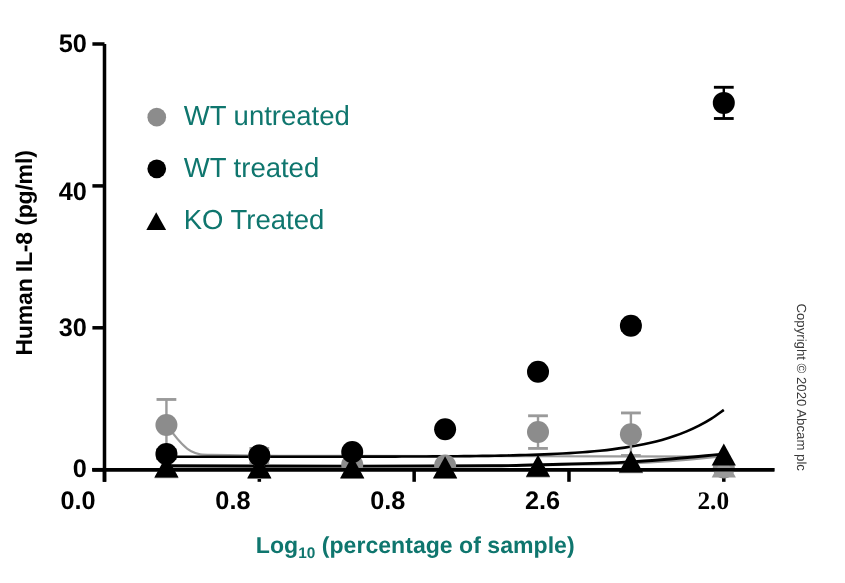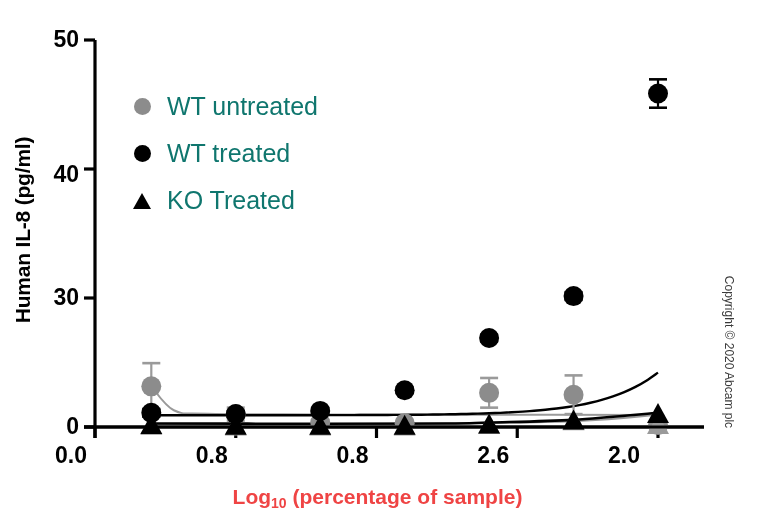--- a/index.html
+++ b/index.html
@@ -40,21 +40,21 @@
 
   
   .x-axis-title {
     position: absolute;
     left: 95px;
     top: 485px;
     width: 565px;
     text-align: center;
     font-size: 21px;
     font-weight: bold;
-    color: #ef4444;
+    color: #0f766e;
     white-space: nowrap;
   }
   .x-axis-title sub {
     font-size: 14px;
     font-weight: bold;
     vertical-align: baseline;
     position: relative;
     bottom: -4px;
   }
 
@@ -230,21 +230,21 @@
       <div class="ytick-label" style="left: 25px; top: 415px;">0</div>
       <div class="ytick-label" style="left: 25px; top: 286px;">30</div>
       <div class="ytick-label" style="left: 25px; top: 163px;">40</div>
       <div class="ytick-label" style="left: 25px; top: 28px;">50</div>
     </div>
   <div id="xtick-container">
       <div class="xtick-label" style="left: 55px; top: 444px;">0.0</div>
       <div class="xtick-label" style="left: 195.75px; top: 444px;">0.8</div>
       <div class="xtick-label" style="left: 336.5px; top: 444px;">0.8</div>
       <div class="xtick-label" style="left: 477.25px; top: 444px;">2.6</div>
-      <div class="xtick-label" style="left: 608px; top: 444px;">2.0</div>
+      <div class="xtick-label" style="left: 634px; top: 444px; font-family: Liberation Serif, serif;">2.0</div>
     </div>
 
   <div class="legend" id="legend">
       <div class="legend-row">
         <div class="legend-marker">
           <div class="lm-circle" style="background: rgb(140, 140, 140);"></div>
         </div>
         <div class="legend-label">WT untreated</div>
       </div>
       <div class="legend-row">

